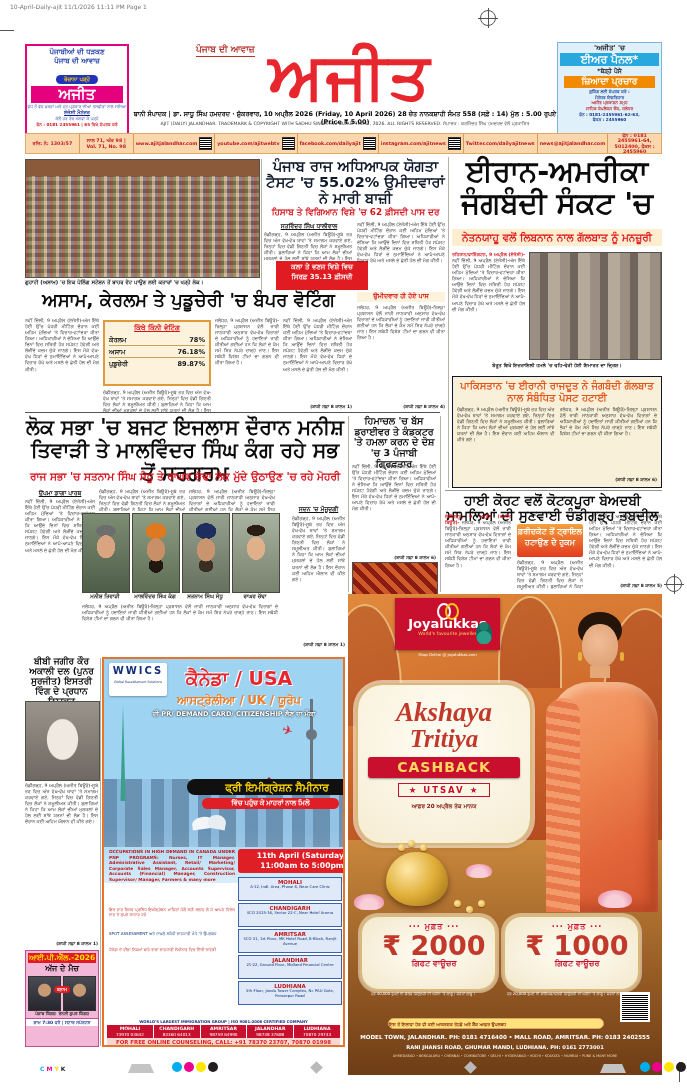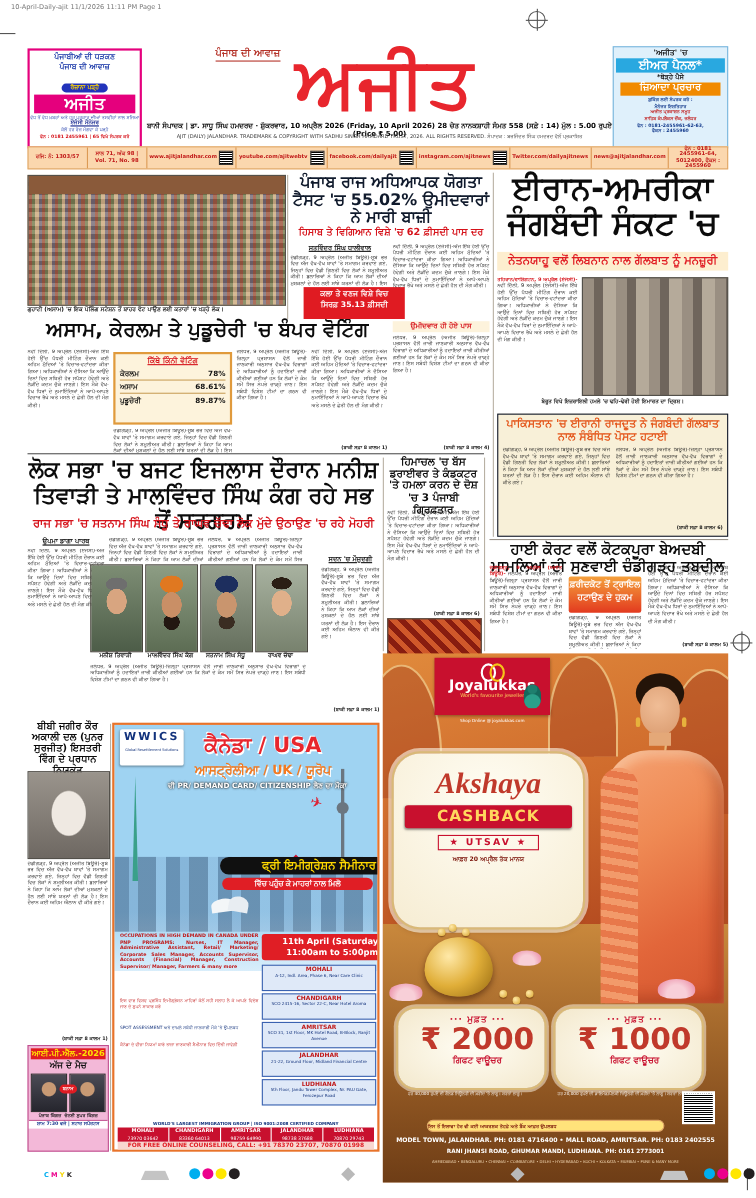--- a/index.html
+++ b/index.html
@@ -96,21 +96,21 @@
       text-align:center;font-weight:bold;color:#12327c;font-size:10px;line-height:15px;
       box-shadow:0 1px 2px rgba(0,0,0,.3);}
   .wwics .lsub{position:absolute;left:5px;top:21px;width:58px;font-size:3.2px;color:#12327c;text-align:center;}
   .wwics .t1{position:absolute;left:30px;top:8px;width:210px;text-align:center;font-size:19px;font-weight:bold;
       color:#e8262d;text-shadow:1px 1px 0 #fff,-1px -1px 0 #fff;}
   .wwics .t2{position:absolute;left:30px;top:34px;width:210px;text-align:center;font-size:11.5px;
       font-weight:bold;color:#f47a20;text-shadow:1px 1px 0 #fff;}
   .wwics .t3{position:absolute;left:20px;top:51px;width:220px;text-align:center;font-size:6.6px;
       font-weight:bold;color:#fff;text-shadow:0 0 2px #333,0 0 2px #333;}
   .wwics .pill1{position:absolute;left:83px;top:120px;width:180px;background:#101010;color:#ffd900;
-      font-size:10.5px;font-weight:bold;text-align:center;border-radius:9px;line-height:1.55;margin-left:13px;}
+      font-size:10.5px;font-weight:bold;text-align:center;border-radius:9px;line-height:1.55;}
   .wwics .pill2{position:absolute;left:98px;top:139px;width:137px;background:#e01e25;color:#fff;
       font-size:7px;font-weight:bold;text-align:center;border-radius:7px;line-height:1.6;font-family:Liberation Serif, serif;}
   .wwics .occ{position:absolute;left:5px;top:190px;width:126px;font-size:4.3px;line-height:1.3;
       color:#12327c;text-align:justify;}
   .wwics .occ b{color:#c01818;}
   .wwics .note{position:absolute;width:126px;font-size:4px;line-height:1.3;text-align:justify;}
   .wwics .datebox{position:absolute;left:134px;top:190px;width:104px;background:#e01e25;color:#fff;
       border-radius:3px;font-size:7.6px;font-weight:bold;text-align:center;line-height:1.3;padding:2px 12px;}
   .venue{position:absolute;left:134px;width:104px;height:24px;background:#dfe9f8;border:1px solid #3a62b0;
       box-sizing:border-box;text-align:center;overflow:hidden;}
@@ -292,21 +292,21 @@
   <div class="t j" style="left:25px;top:318px;width:74px;height:94px;">ਨਵੀਂ ਦਿੱਲੀ, 9 ਅਪ੍ਰੈਲ (ਏਜੰਸੀ)-ਅੱਜ ਇੱਥੇ ਹੋਈ ਉੱਚ ਪੱਧਰੀ ਮੀਟਿੰਗ ਦੌਰਾਨ ਕਈ ਅਹਿਮ ਮੁੱਦਿਆਂ 'ਤੇ ਵਿਚਾਰ-ਵਟਾਂਦਰਾ ਕੀਤਾ ਗਿਆ। ਅਧਿਕਾਰੀਆਂ ਨੇ ਦੱਸਿਆ ਕਿ ਆਉਂਦੇ ਦਿਨਾਂ ਵਿਚ ਸਥਿਤੀ ਹੋਰ ਸਪੱਸ਼ਟ ਹੋਵੇਗੀ ਅਤੇ ਲੋੜੀਂਦੇ ਕਦਮ ਚੁੱਕੇ ਜਾਣਗੇ। ਇਸ ਮੌਕੇ ਵੱਖ-ਵੱਖ ਧਿਰਾਂ ਦੇ ਨੁਮਾਇੰਦਿਆਂ ਨੇ ਆਪੋ-ਆਪਣੇ ਵਿਚਾਰ ਰੱਖੇ ਅਤੇ ਮਸਲੇ ਦੇ ਛੇਤੀ ਹੱਲ ਦੀ ਮੰਗ ਕੀਤੀ।</div>
 
   <div class="vtable">
     <div class="ttl">ਕਿੱਥੇ ਕਿੰਨੀ ਵੋਟਿੰਗ</div>
     <div class="vrow" style="border-top:none;">
       <span>ਕੇਰਲਮ</span>
       <span>78%</span>
     </div>
     <div class="vrow">
       <span>ਅਸਾਮ</span>
-      <span>68.61%</span>
+      <span>76.18%</span>
     </div>
     <div class="vrow">
       <span>ਪੁਡੂਚੇਰੀ</span>
       <span>89.87%</span>
     </div>
   </div>
   <div class="t j" style="left:103px;top:390px;width:108px;height:22px;">ਚੰਡੀਗੜ੍ਹ, 9 ਅਪ੍ਰੈਲ (ਅਜੀਤ ਬਿਊਰੋ)-ਸੂਬੇ ਭਰ ਵਿਚ ਅੱਜ ਵੱਖ-ਵੱਖ ਥਾਵਾਂ 'ਤੇ ਸਮਾਗਮ ਕਰਵਾਏ ਗਏ, ਜਿਨ੍ਹਾਂ ਵਿਚ ਵੱਡੀ ਗਿਣਤੀ ਵਿਚ ਲੋਕਾਂ ਨੇ ਸ਼ਮੂਲੀਅਤ ਕੀਤੀ। ਬੁਲਾਰਿਆਂ ਨੇ ਕਿਹਾ ਕਿ ਆਮ ਲੋਕਾਂ ਦੀਆਂ ਮੁਸ਼ਕਲਾਂ ਦੇ ਹੱਲ ਲਈ ਸਾਂਝੇ ਯਤਨਾਂ ਦੀ ਲੋੜ ਹੈ। ਇਸ ਦੌਰਾਨ ਕਈ ਅਹਿਮ ਐਲਾਨ ਵੀ ਕੀਤੇ ਗਏ।</div>
   <div class="t j" style="left:215px;top:318px;width:64px;height:94px;">ਜਲੰਧਰ, 9 ਅਪ੍ਰੈਲ (ਅਜੀਤ ਬਿਊਰੋ)-ਜ਼ਿਲ੍ਹਾ ਪ੍ਰਸ਼ਾਸਨ ਵੱਲੋਂ ਜਾਰੀ ਜਾਣਕਾਰੀ ਅਨੁਸਾਰ ਵੱਖ-ਵੱਖ ਵਿਭਾਗਾਂ ਦੇ ਅਧਿਕਾਰੀਆਂ ਨੂੰ ਹਦਾਇਤਾਂ ਜਾਰੀ ਕੀਤੀਆਂ ਗਈਆਂ ਹਨ ਕਿ ਲੋਕਾਂ ਦੇ ਕੰਮ ਸਮੇਂ ਸਿਰ ਨੇਪਰੇ ਚਾੜ੍ਹੇ ਜਾਣ। ਇਸ ਸਬੰਧੀ ਵਿਸ਼ੇਸ਼ ਟੀਮਾਂ ਦਾ ਗਠਨ ਵੀ ਕੀਤਾ ਗਿਆ ਹੈ।</div>
   <div class="t j" style="left:283px;top:318px;width:69px;height:86px;">ਨਵੀਂ ਦਿੱਲੀ, 9 ਅਪ੍ਰੈਲ (ਏਜੰਸੀ)-ਅੱਜ ਇੱਥੇ ਹੋਈ ਉੱਚ ਪੱਧਰੀ ਮੀਟਿੰਗ ਦੌਰਾਨ ਕਈ ਅਹਿਮ ਮੁੱਦਿਆਂ 'ਤੇ ਵਿਚਾਰ-ਵਟਾਂਦਰਾ ਕੀਤਾ ਗਿਆ। ਅਧਿਕਾਰੀਆਂ ਨੇ ਦੱਸਿਆ ਕਿ ਆਉਂਦੇ ਦਿਨਾਂ ਵਿਚ ਸਥਿਤੀ ਹੋਰ ਸਪੱਸ਼ਟ ਹੋਵੇਗੀ ਅਤੇ ਲੋੜੀਂਦੇ ਕਦਮ ਚੁੱਕੇ ਜਾਣਗੇ। ਇਸ ਮੌਕੇ ਵੱਖ-ਵੱਖ ਧਿਰਾਂ ਦੇ ਨੁਮਾਇੰਦਿਆਂ ਨੇ ਆਪੋ-ਆਪਣੇ ਵਿਚਾਰ ਰੱਖੇ ਅਤੇ ਮਸਲੇ ਦੇ ਛੇਤੀ ਹੱਲ ਦੀ ਮੰਗ ਕੀਤੀ।</div>
   <div class="t more" style="left:283px;top:404px;width:69px;">(ਬਾਕੀ ਸਫ਼ਾ 8 ਕਾਲਮ 1)</div>
@@ -519,20 +519,21 @@
       <div class="face"></div>
       <div class="ear1"></div>
       <div class="ear2"></div>
       <div class="neck"></div>
       <div class="necklace"></div>
       <div class="body"></div>
       <div class="pallu"></div>
     </div>
     <div class="badge">
       <div class="f1">Akshaya</div>
+      <div class="f2">Tritiya</div>
       <div class="cb">CASHBACK</div>
       <div class="ut">★ UTSAV ★</div>
       <div class="vd">ਆਫ਼ਰ 20 ਅਪ੍ਰੈਲ ਤੱਕ ਮਾਨਯ</div>
     </div>
     <div class="pot"></div>
     <div class="coin" style="left:50px;top:250px;"></div>
     <div class="coin" style="left:60px;top:246px;"></div>
     <div class="coin" style="left:72px;top:250px;"></div>
     <div class="coin" style="left:106px;top:306px;"></div>
     <div class="coin" style="left:118px;top:312px;"></div>

